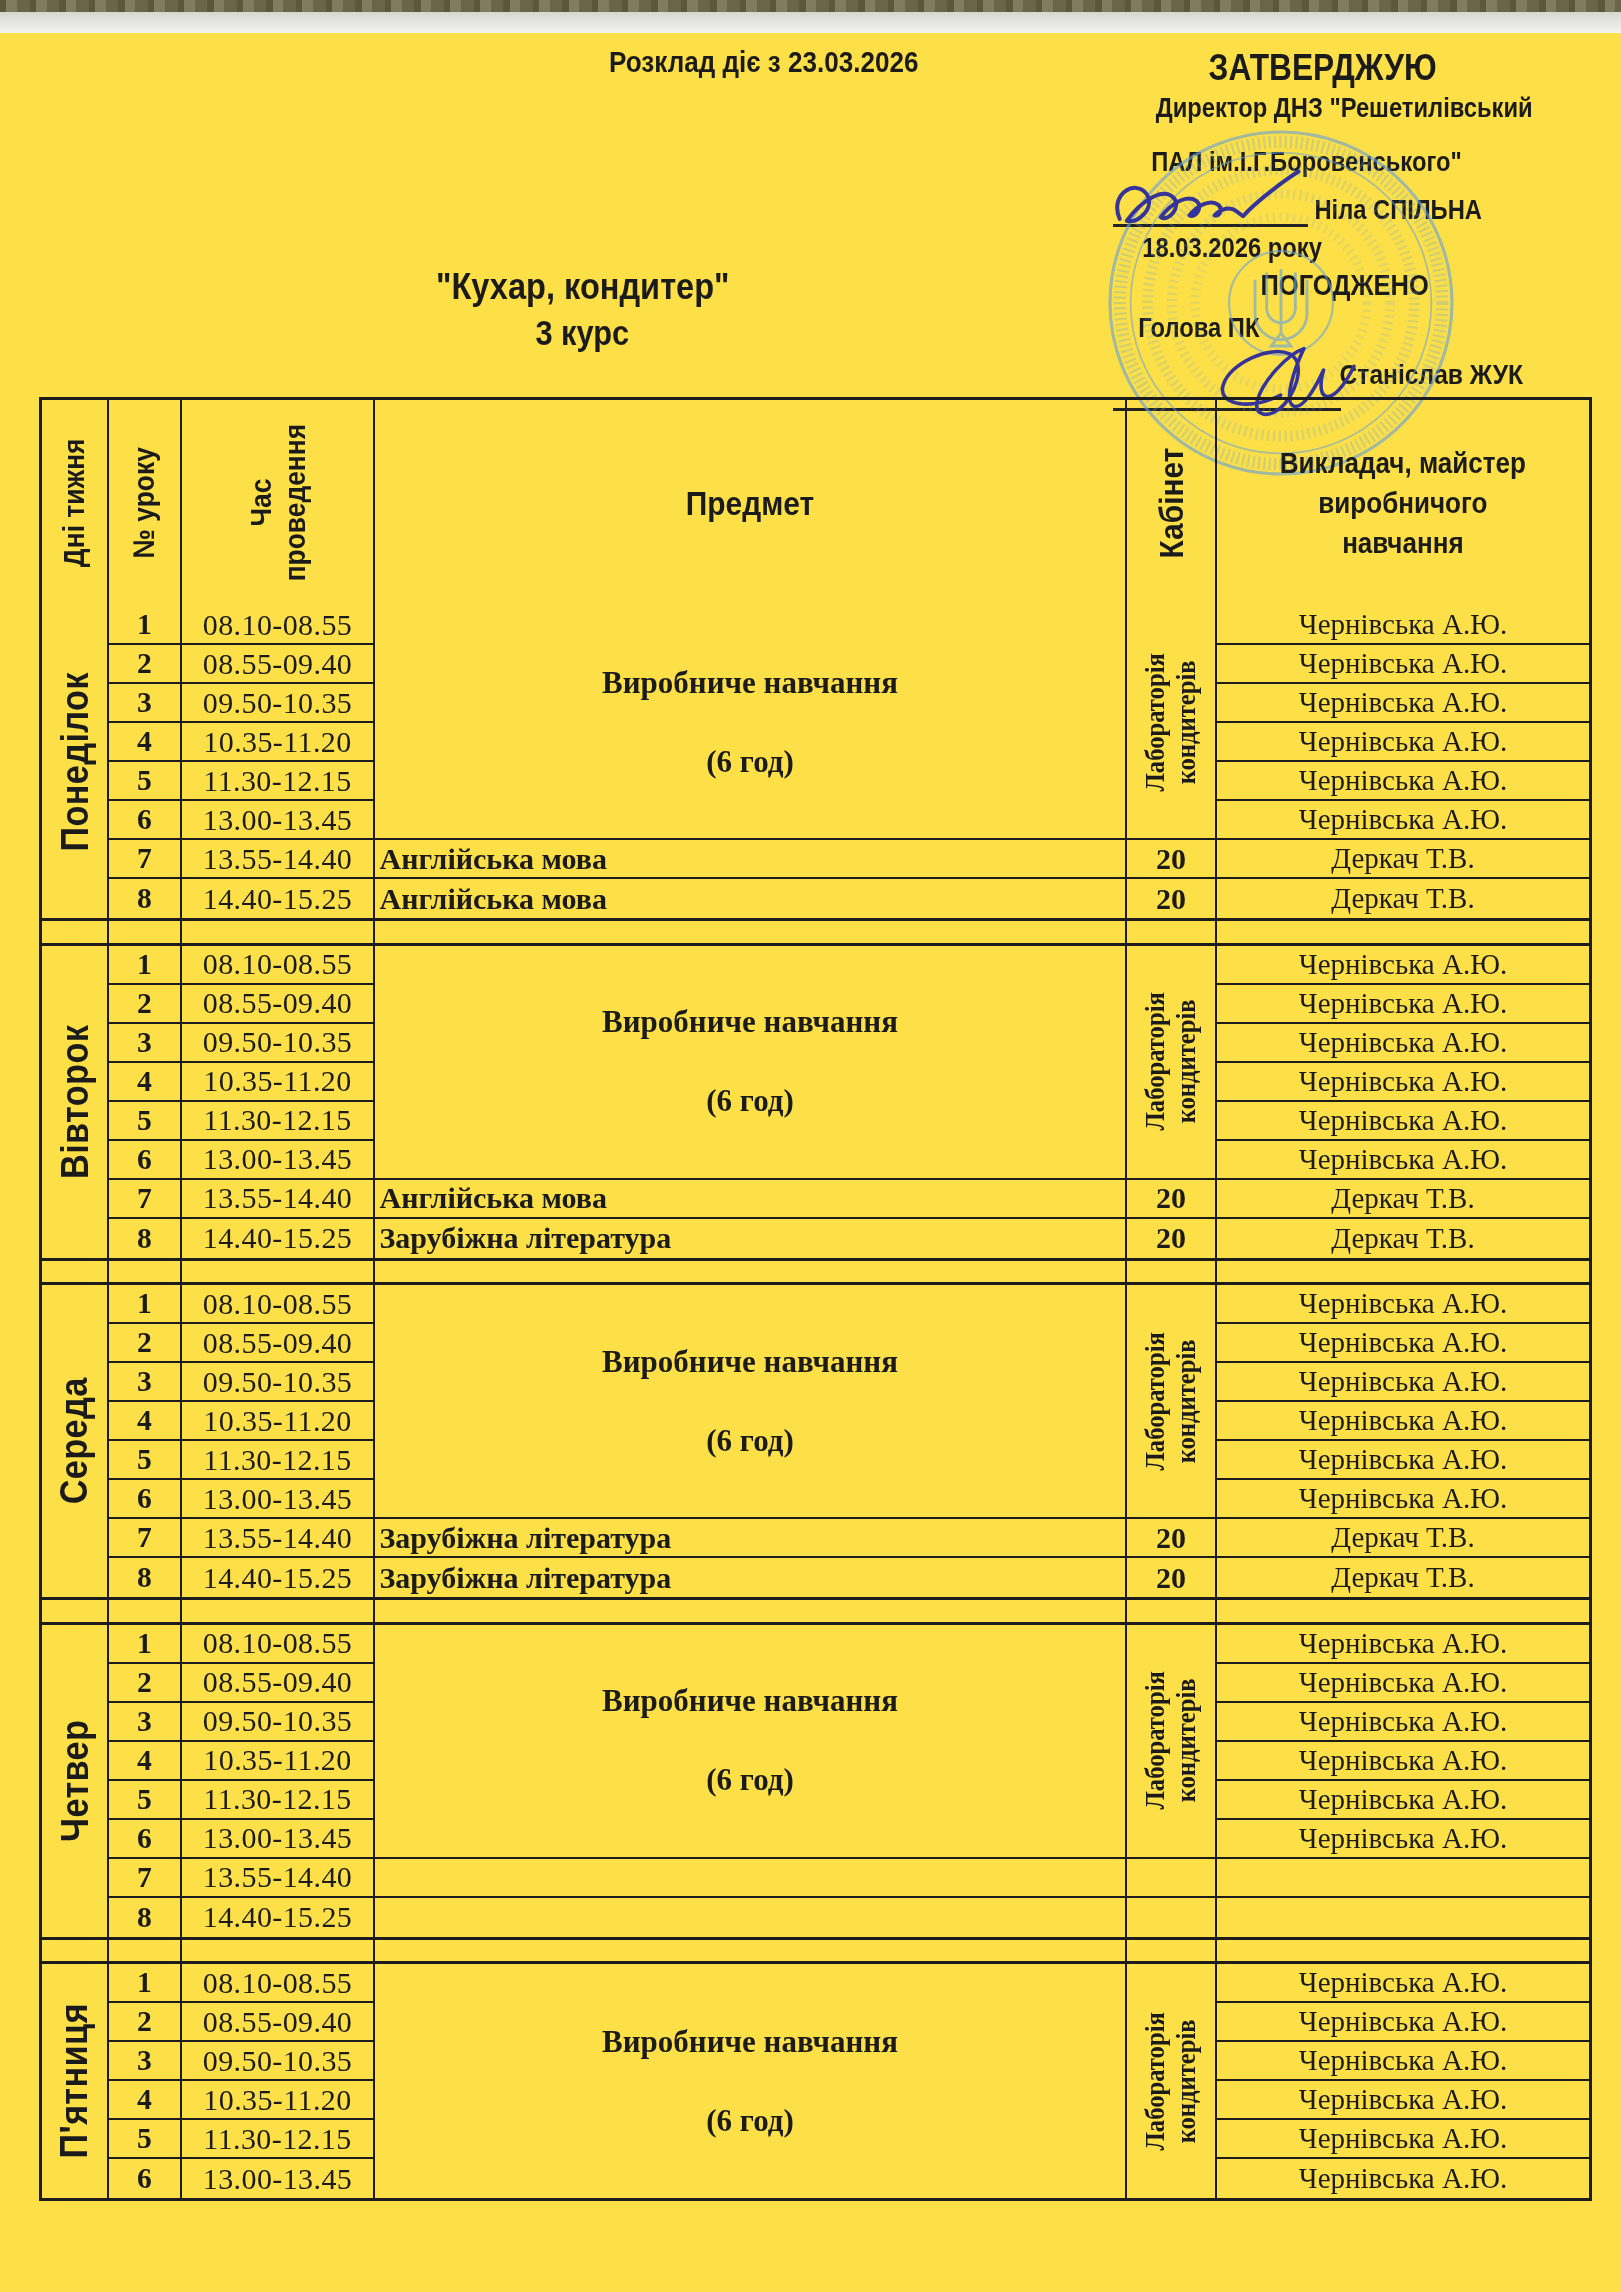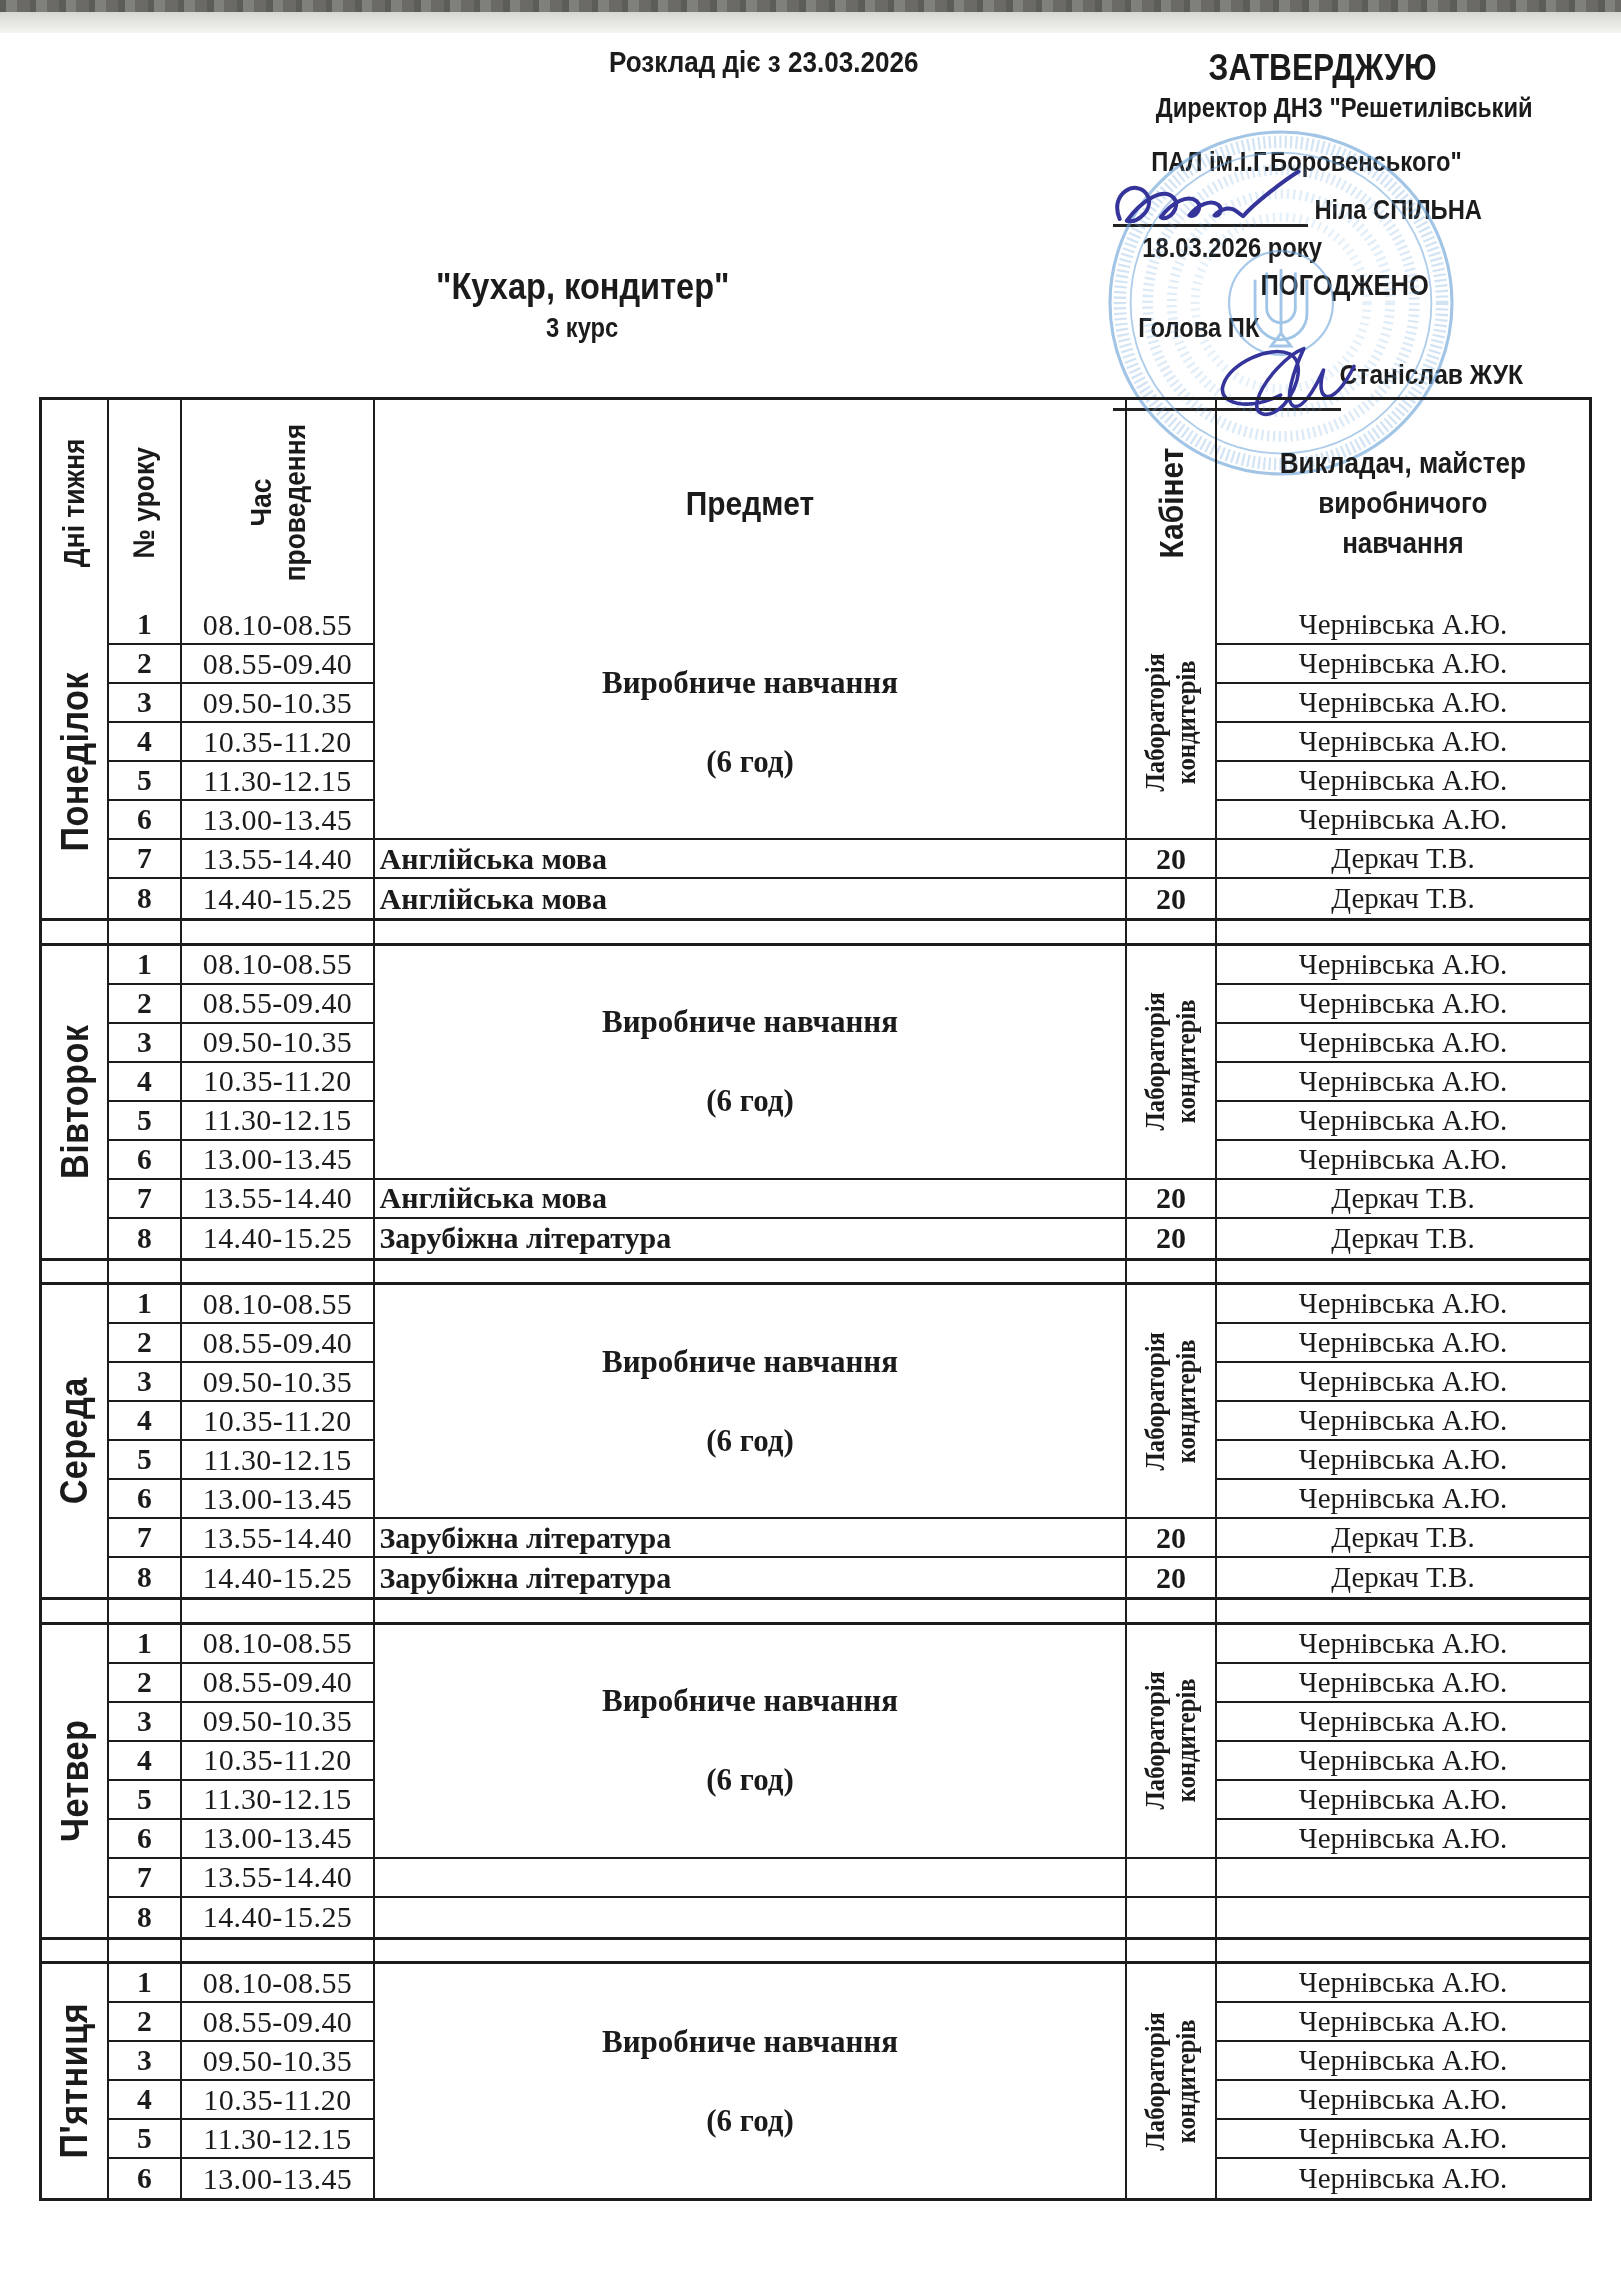--- a/index.html
+++ b/index.html
@@ -1,19 +1,19 @@
 <!DOCTYPE html>
 <html style="font-size:14.3px"><head>
 <meta charset="utf-8">
 <style>
   html,body{margin:0;padding:0;background:#9a9a96;}
   .page{
     position:relative;
     width:1621px;height:2293px;
-    background:#ffffff;
+    background:#fde047;
     overflow:hidden;
     font-family:"Liberation Sans",sans-serif;
     color:#1b1b1b;
   }
   
   .scan-dark{
     position:absolute;left:0;top:0;width:1621px;height:11.6px;
     background:repeating-linear-gradient(90deg,#3f3f3b 0 6.3px,#6a6a64 6.3px 17px,#504f4a 17px 29.6px);
     opacity:.85;
   }
@@ -25,21 +25,21 @@
   .abs{position:absolute;}
   .ctr{text-align:center;}
   .b{font-weight:bold;}
 
   
   .valid-from{left:495px;top:45px;width:537px;font-size:29.6px;}
   .main-title{left:27px;top:100px;width:1111px;font-size:62px;letter-spacing:-1.8px;}
   .sub1{left:27px;top:191px;width:1111px;font-size:32px;}
   .sub2{left:27px;top:231px;width:1111px;font-size:32px;}
   .prof{left:27px;top:266px;width:1111px;font-size:37px;}
-  .course{left:27px;top:313px;width:1111px;font-size:27px;}
+  .course{left:27px;top:313px;width:1111px;font-size:35px;}
 
   .appr{left:1179px;top:47px;width:287px;font-size:36px;}
   .dir1{left:1130px;top:93px;font-size:27px;}
   .dir2{left:1130px;top:147px;font-size:27px;}
   .dir-name{left:1303px;top:195px;font-size:27px;}
   .appr-date{left:1130px;top:233px;font-size:27px;}
   .agreed{left:1249px;top:269px;font-size:29px;}
   .role{left:1130px;top:313px;font-size:27px;}
   .agreed-name{left:1327px;top:359px;font-size:28px;}
   .sig-line{position:absolute;height:2.7px;background:#222;}

